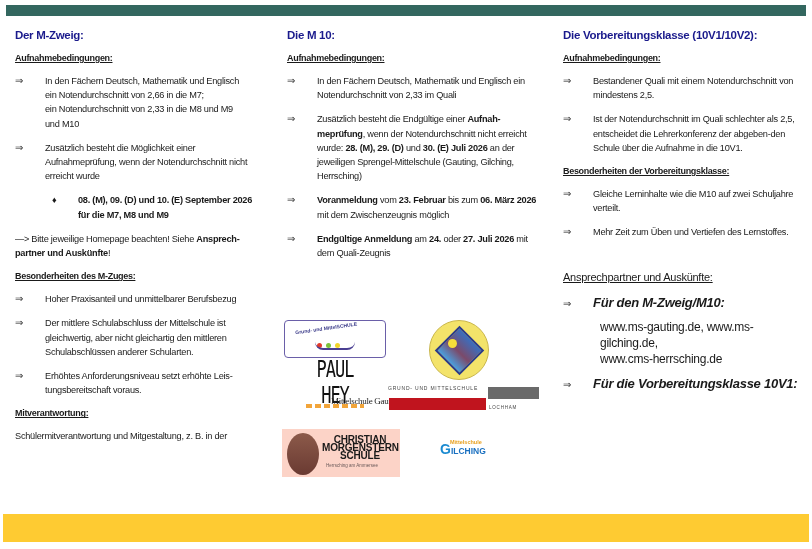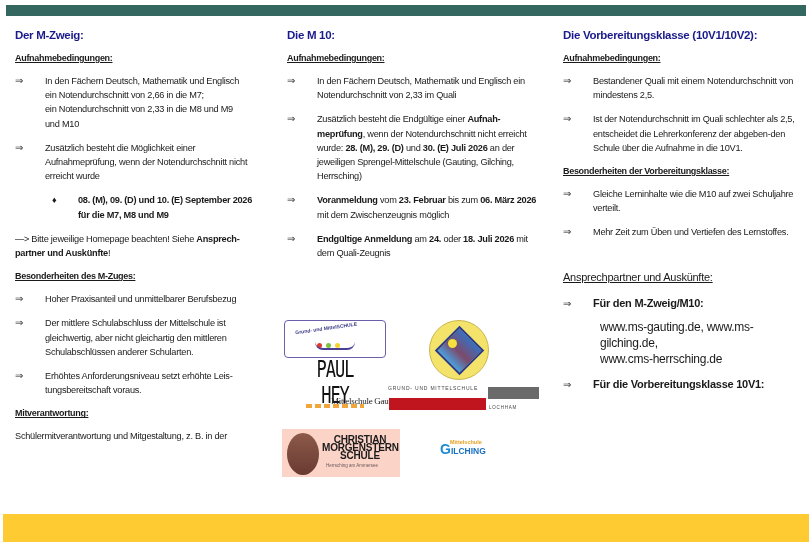--- a/index.html
+++ b/index.html
@@ -32,21 +32,21 @@
     .arrow-item { display: flex; margin-bottom: 10px; }
     .arrow-item .arrow { width: 30px; flex: none; font-size: 10px; }
     .arrow-item .txt { flex: 1; }
     .bullet-item { display: flex; margin: 2px 0 10px 37px; font-weight: bold; }
     .bullet-item .dot { width: 26px; flex: none; }
     .plain { margin-bottom: 10px; }
     b { font-weight: bold; }
     .contact-heading {
       font-size: 11px; text-decoration: underline; margin: 30px 0 12px 0; line-height: 14px;
     }
-    .contact-label { font-weight: bold; font-size: 11px; }
+    .contact-label { font-weight: bold; font-size: 13px; font-style: italic; }
     .contact-item { display: flex; margin-bottom: 8px; align-items: baseline; }
     .contact-item .arrow { width: 30px; flex: none; font-size: 10px; }
     .url-block { margin: 0 0 10px 37px; font-size: 12px; line-height: 16px; }
     .logo { position: absolute; }
     .logo-gs-frame {
       left: 284px; top: 320px; width: 102px; height: 38px;
       border: 1.5px solid #6a5fa8; border-radius: 4px; background: #fff;
     }
     .logo-gs-frame .lg-title { position: absolute; left: 10px; top: 4px; font-size: 5px; color: #3c3c8a; transform: rotate(-8deg); font-weight: bold; }
     .logo-gs-frame .dots { position: absolute; left: 32px; top: 13px; }
@@ -135,21 +135,21 @@
     <div class="arrow-item">
       <span class="arrow">⇒</span>
       <span class="txt"><span>Zusätzlich  besteht die Endgültige einer </span><b>Aufnah-meprüfung</b><span>, wenn der Notendurchschnitt nicht erreicht wurde: </span><b>28. (M), 29. (D)</b><span> und </span><b>30. (E) Juli 2026</b><span> an der jeweiligen Sprengel-Mittelschule (Gauting, Gilching, Herrsching)</span></span>
     </div>
     <div class="arrow-item">
       <span class="arrow">⇒</span>
       <span class="txt"><b>Voranmeldung</b><span> vom </span><b>23. Februar</b><span> bis zum </span><b>06. März 2026</b><span> mit dem Zwischenzeugnis möglich</span></span>
     </div>
     <div class="arrow-item">
       <span class="arrow">⇒</span>
-      <span class="txt"><b>Endgültige Anmeldung</b><span> am </span><b>24.</b><span> oder </span><b>18. Juli 2026</b><span> mit dem Quali-Zeugnis</span></span>
+      <span class="txt"><b>Endgültige Anmeldung</b><span> am </span><b>24.</b><span> oder </span><b>27. Juli 2026</b><span> mit dem Quali-Zeugnis</span></span>
     </div>
   </div>
 
   <div class="logo logo-gs-frame">
     <span class="lg-title">Grund- und MittelSCHULE</span>
     <span class="dots"><span style="background:#e23a2a"></span><span style="background:#7cc23a"></span><span style="background:#f2d42a"></span></span>
     <span class="waves"></span>
   </div>
   <div class="logo paulhey">
     <div class="ph-name">PAUL HEY</div>

